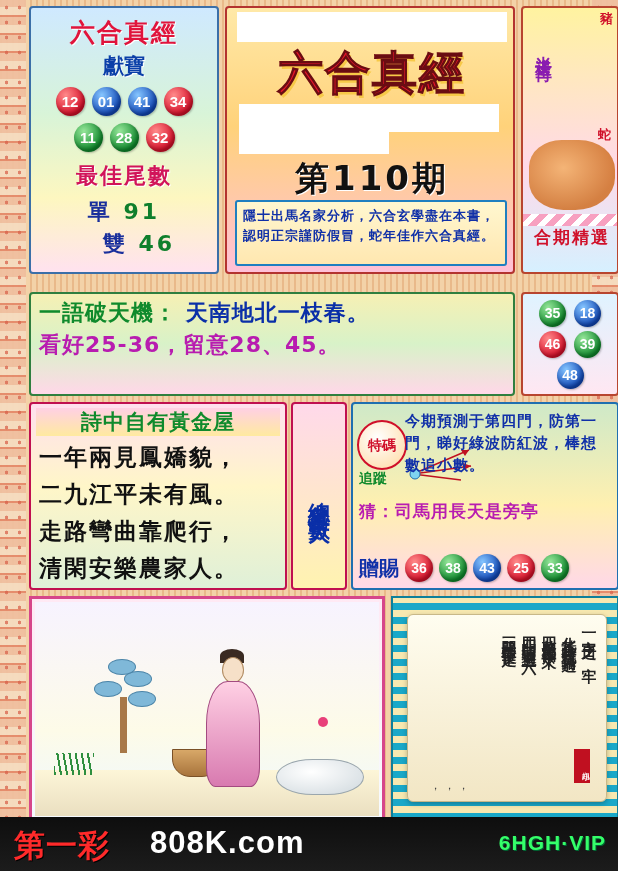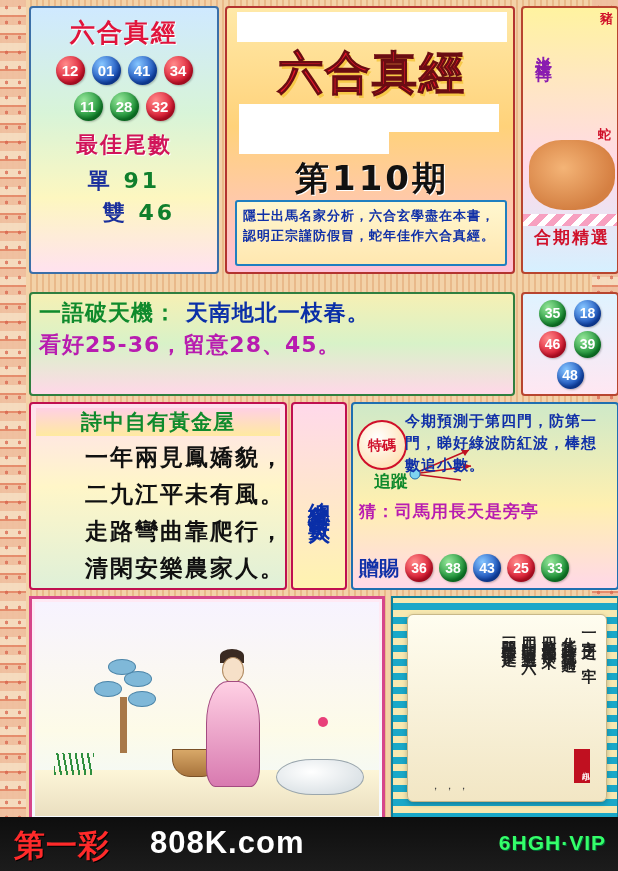--- a/index.html
+++ b/index.html
@@ -171,21 +171,20 @@
     border:2px solid #c01050;border-radius:4px;box-sizing:border-box;
   }
   .poemTtl{
     margin:4px 5px 0;font-size:21px;font-weight:bold;color:#0f8a2c;
     letter-spacing:1px;text-align:center;
     background:linear-gradient(#ffd0e4,#ffeaa0);
   }
   .poemLine{
     font-size:23px;color:#111;letter-spacing:2px;margin:6px 0 0 8px;
     font-weight:bold;
-    text-align:right;
   }
   .mid{
     position:absolute;left:262px;top:0;width:56px;height:188px;
     background:linear-gradient(#ffd9ea,#fff3b0);
     border:2px solid #c01050;border-radius:4px;box-sizing:border-box;
     display:flex;align-items:center;justify-content:center;
   }
   .midTxt{
     writing-mode:vertical-rl;text-orientation:upright;
     font-size:22px;font-weight:bold;color:#0a2fa8;letter-spacing:4px;
@@ -198,21 +197,21 @@
   }
   .special{
     position:absolute;left:4px;top:16px;width:46px;height:46px;
     border:2px solid #d0102a;border-radius:50%;
     background:radial-gradient(circle at 40% 35%,#fff,#ffd9a0);
     color:#d0102a;font-size:14px;font-weight:bold;
     display:flex;align-items:center;justify-content:center;line-height:14px;
     text-align:center;
   }
   .trace{
-    position:absolute;left:6px;top:66px;font-size:17px;font-weight:bold;color:#0f8a2c;margin-left:15px;
+    position:absolute;left:6px;top:66px;font-size:14px;font-weight:bold;color:#0f8a2c;
   }
   .rb-l1{position:absolute;left:52px;top:6px;width:200px;font-size:15px;font-weight:bold;color:#1030a8;line-height:22px;letter-spacing:1px;}
   .rb-l2{position:absolute;left:6px;top:96px;width:256px;font-size:17px;font-weight:bold;color:#b81cb0;letter-spacing:1px;}
   .giveRow{position:absolute;left:6px;top:150px;display:flex;align-items:center;gap:6px;}
   .giveLbl{font-size:20px;font-weight:bold;color:#1030a8;}
   .giveRow .ball{width:28px;height:28px;font-size:14px;}
   .arrows{
     position:absolute;left:56px;top:40px;width:120px;height:40px;
   }
 
@@ -321,20 +320,21 @@
   <div class="side right">
       <div class="dots"></div>
     </div>
 
   <div class="inner">
 
     <div class="top">
 
       <div class="panelA">
         <div class="ttlA">六合真經</div>
+        <div class="subA">獻寶</div>
 
         <div class="ballrow">
           <div class="ball b-red">12</div>
           <div class="ball b-blue">01</div>
           <div class="ball b-blue">41</div>
           <div class="ball b-red">34</div>
         </div>
         <div class="ballrow">
           <div class="ball b-green">11</div>
           <div class="ball b-green">28</div>

